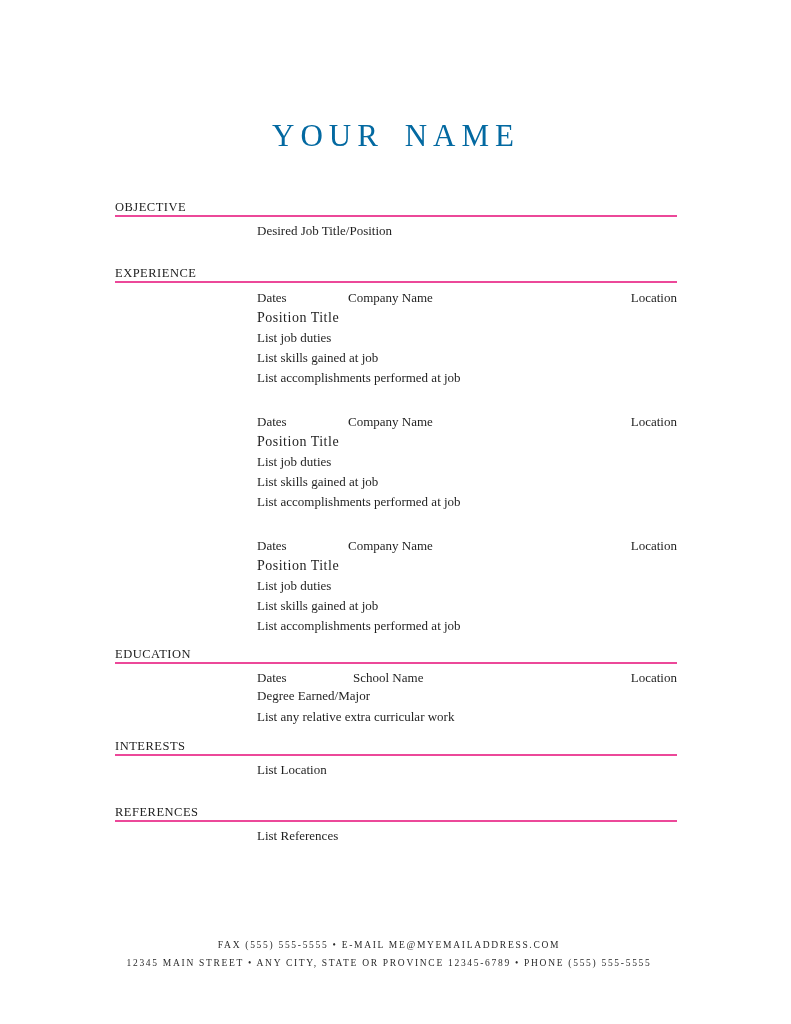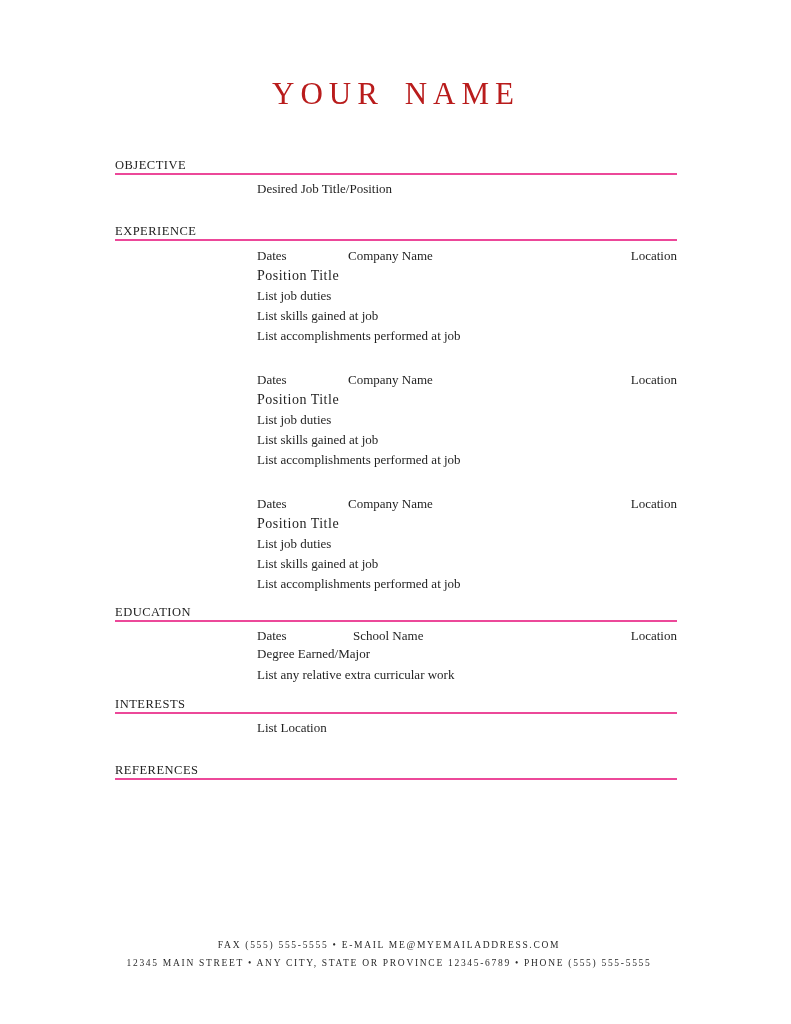--- a/index.html
+++ b/index.html
@@ -13,29 +13,29 @@
     height: 1024px;
     background: #ffffff;
     box-sizing: border-box;
     padding: 0 114px 0 115px;
     font-family: "Liberation Serif", "DejaVu Serif", serif;
     color: #1f1f1f;
     overflow: hidden;
   }
   .title {
     margin: 0;
-    padding-top: 76px;
+    padding-top: 118px;
     height: 36px;
     line-height: 36px;
     text-align: center;
     font-size: 31px;
     font-weight: 400;
     letter-spacing: 6px;
     word-spacing: 7px;
-    color: #b91c1c;
+    color: #0369a1;
   }
   .sec-head {
     font-size: 12.5px;
     letter-spacing: 0.5px;
     line-height: 15px;
     padding-bottom: 0;
     border-bottom: 2px solid #ec4899;
     color: #222222;
   }
   .sec-head.objective   { margin-top: 46px; }
@@ -142,19 +142,20 @@
       <span class="location">Location</span>
     </div>
     <div class="plain-line">Degree Earned/Major</div>
     <div class="plain-line edu-extra">List any relative extra curricular work</div>
   </div>
 
   <div class="sec-head interests">INTERESTS</div>
   <div class="single-line indent">List Location</div>
 
   <div class="sec-head references">REFERENCES</div>
+  <div class="single-line indent">List References</div>
 
   <div class="footer">
     <div>FAX (555) 555-5555 • E-MAIL ME@MYEMAILADDRESS.COM</div>
     <div>12345 MAIN STREET • ANY CITY, STATE OR PROVINCE 12345-6789 • PHONE (555) 555-5555</div>
   </div>
 
 </div>
 
 </body></html>

